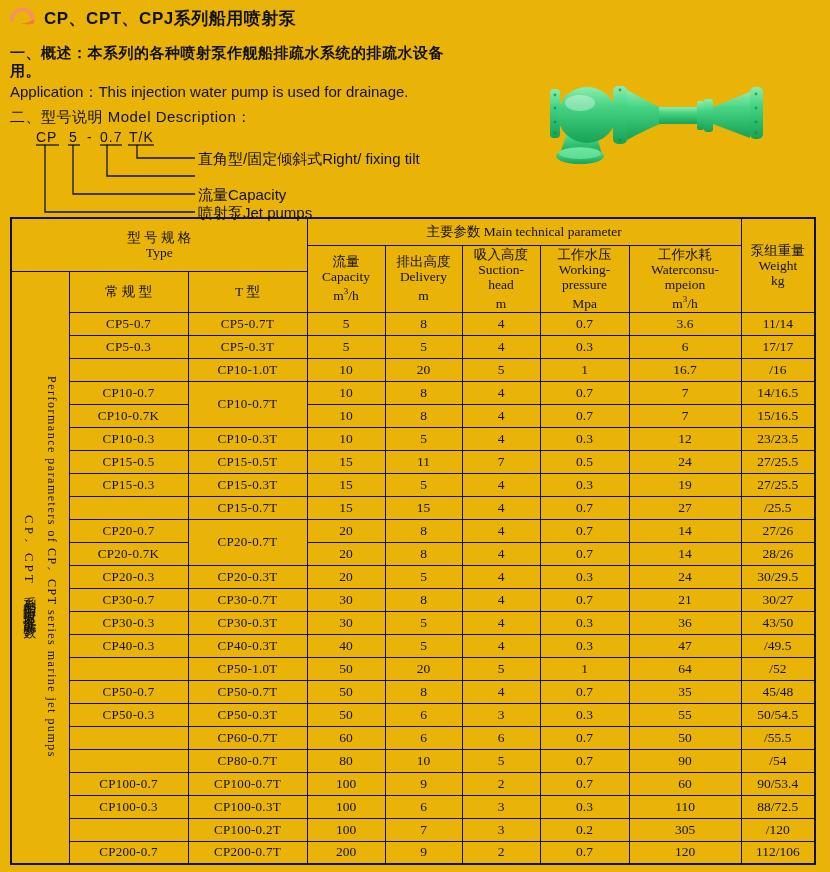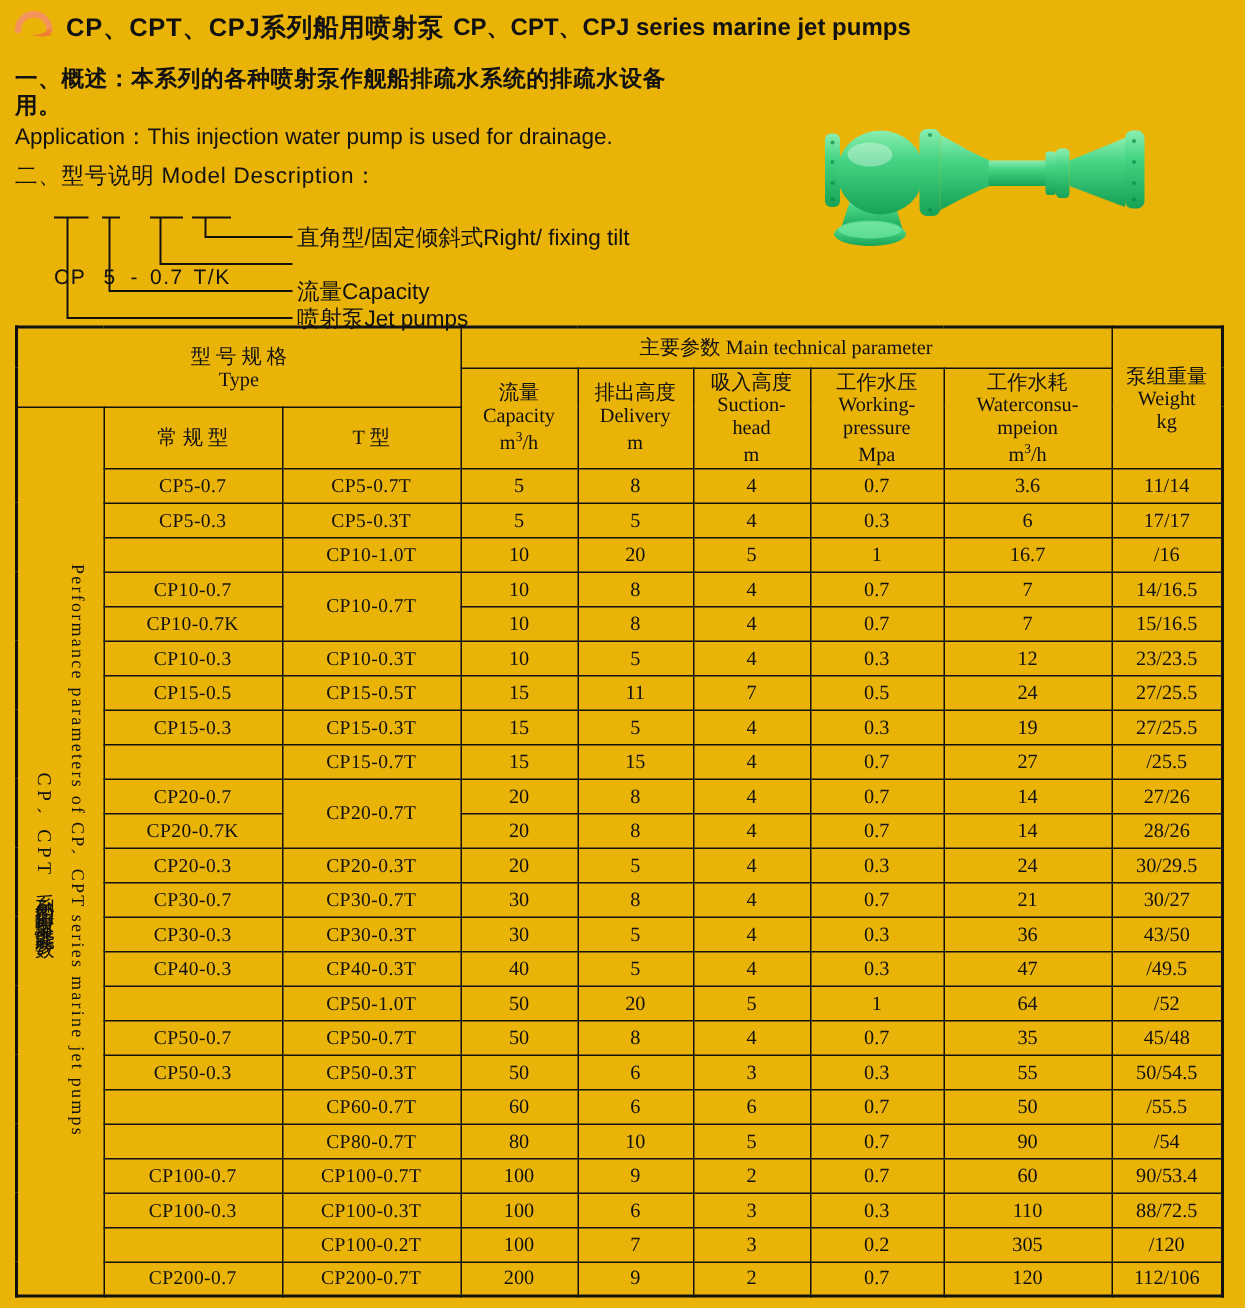--- a/index.html
+++ b/index.html
@@ -13,21 +13,21 @@
 
   
   #overview{position:absolute;left:10px;top:44px;width:580px;}
   #overview .zh{font-size:15px;font-weight:bold;line-height:18px;letter-spacing:0.5px;}
   #overview .app{font-size:15px;line-height:18px;margin-top:3px;}
 
   
   #mdl-heading{position:absolute;left:10px;top:108px;font-size:15px;letter-spacing:0.5px;}
   #mdl{position:absolute;left:30px;top:128px;width:470px;height:92px;}
   #mdl svg{position:absolute;left:0;top:0;}
-  .code-part{position:absolute;top:1px;font-size:14px;letter-spacing:1px;margin-top:47px;}
+  .code-part{position:absolute;top:1px;font-size:14px;letter-spacing:1px;}
   .mdl-label{position:absolute;left:168px;font-size:15px;white-space:nowrap;line-height:15px;}
 
   
   #pump{position:absolute;left:530px;top:70px;}
 
   
   #tblwrap{position:absolute;left:10px;top:217px;font-family:Liberation Serif, serif;}
   table{border-collapse:collapse;table-layout:fixed;width:806px;border:2px solid #111;}
   td{border:1px solid #111;padding:0;text-align:center;vertical-align:middle;
      font-size:13.5px;overflow:hidden;}
@@ -52,21 +52,20 @@
 <div id="page">
 
   <div id="hdr">
     <span>
       <svg width="30" height="22" viewBox="0 0 30 22">
         <path d="M4,15 A10.5,10.5 0 0 1 25,15" fill="none" stroke="#f5935c" stroke-width="4.2" stroke-linecap="round"></path>
         <path d="M12,18 Q19,19.5 26,13.5 L26,18.5 Q18,20.5 12,18 Z" fill="#ee7f33"></path>
       </svg>
     </span>
     <span class="zh">CP、CPT、CPJ系列船用喷射泵</span>
-    <span class="en">CP、CPT、CPJ series marine jet pumps</span>
   </div>
 
   <div id="overview">
     <div class="zh">一、概述：本系列的各种喷射泵作舰船排疏水系统的排疏水设备</div>
     <div class="zh">用。</div>
     <div class="app">Application：This injection water pump is used for drainage.</div>
   </div>
 
   <div id="mdl-heading">二、型号说明 Model Description：</div>
 

